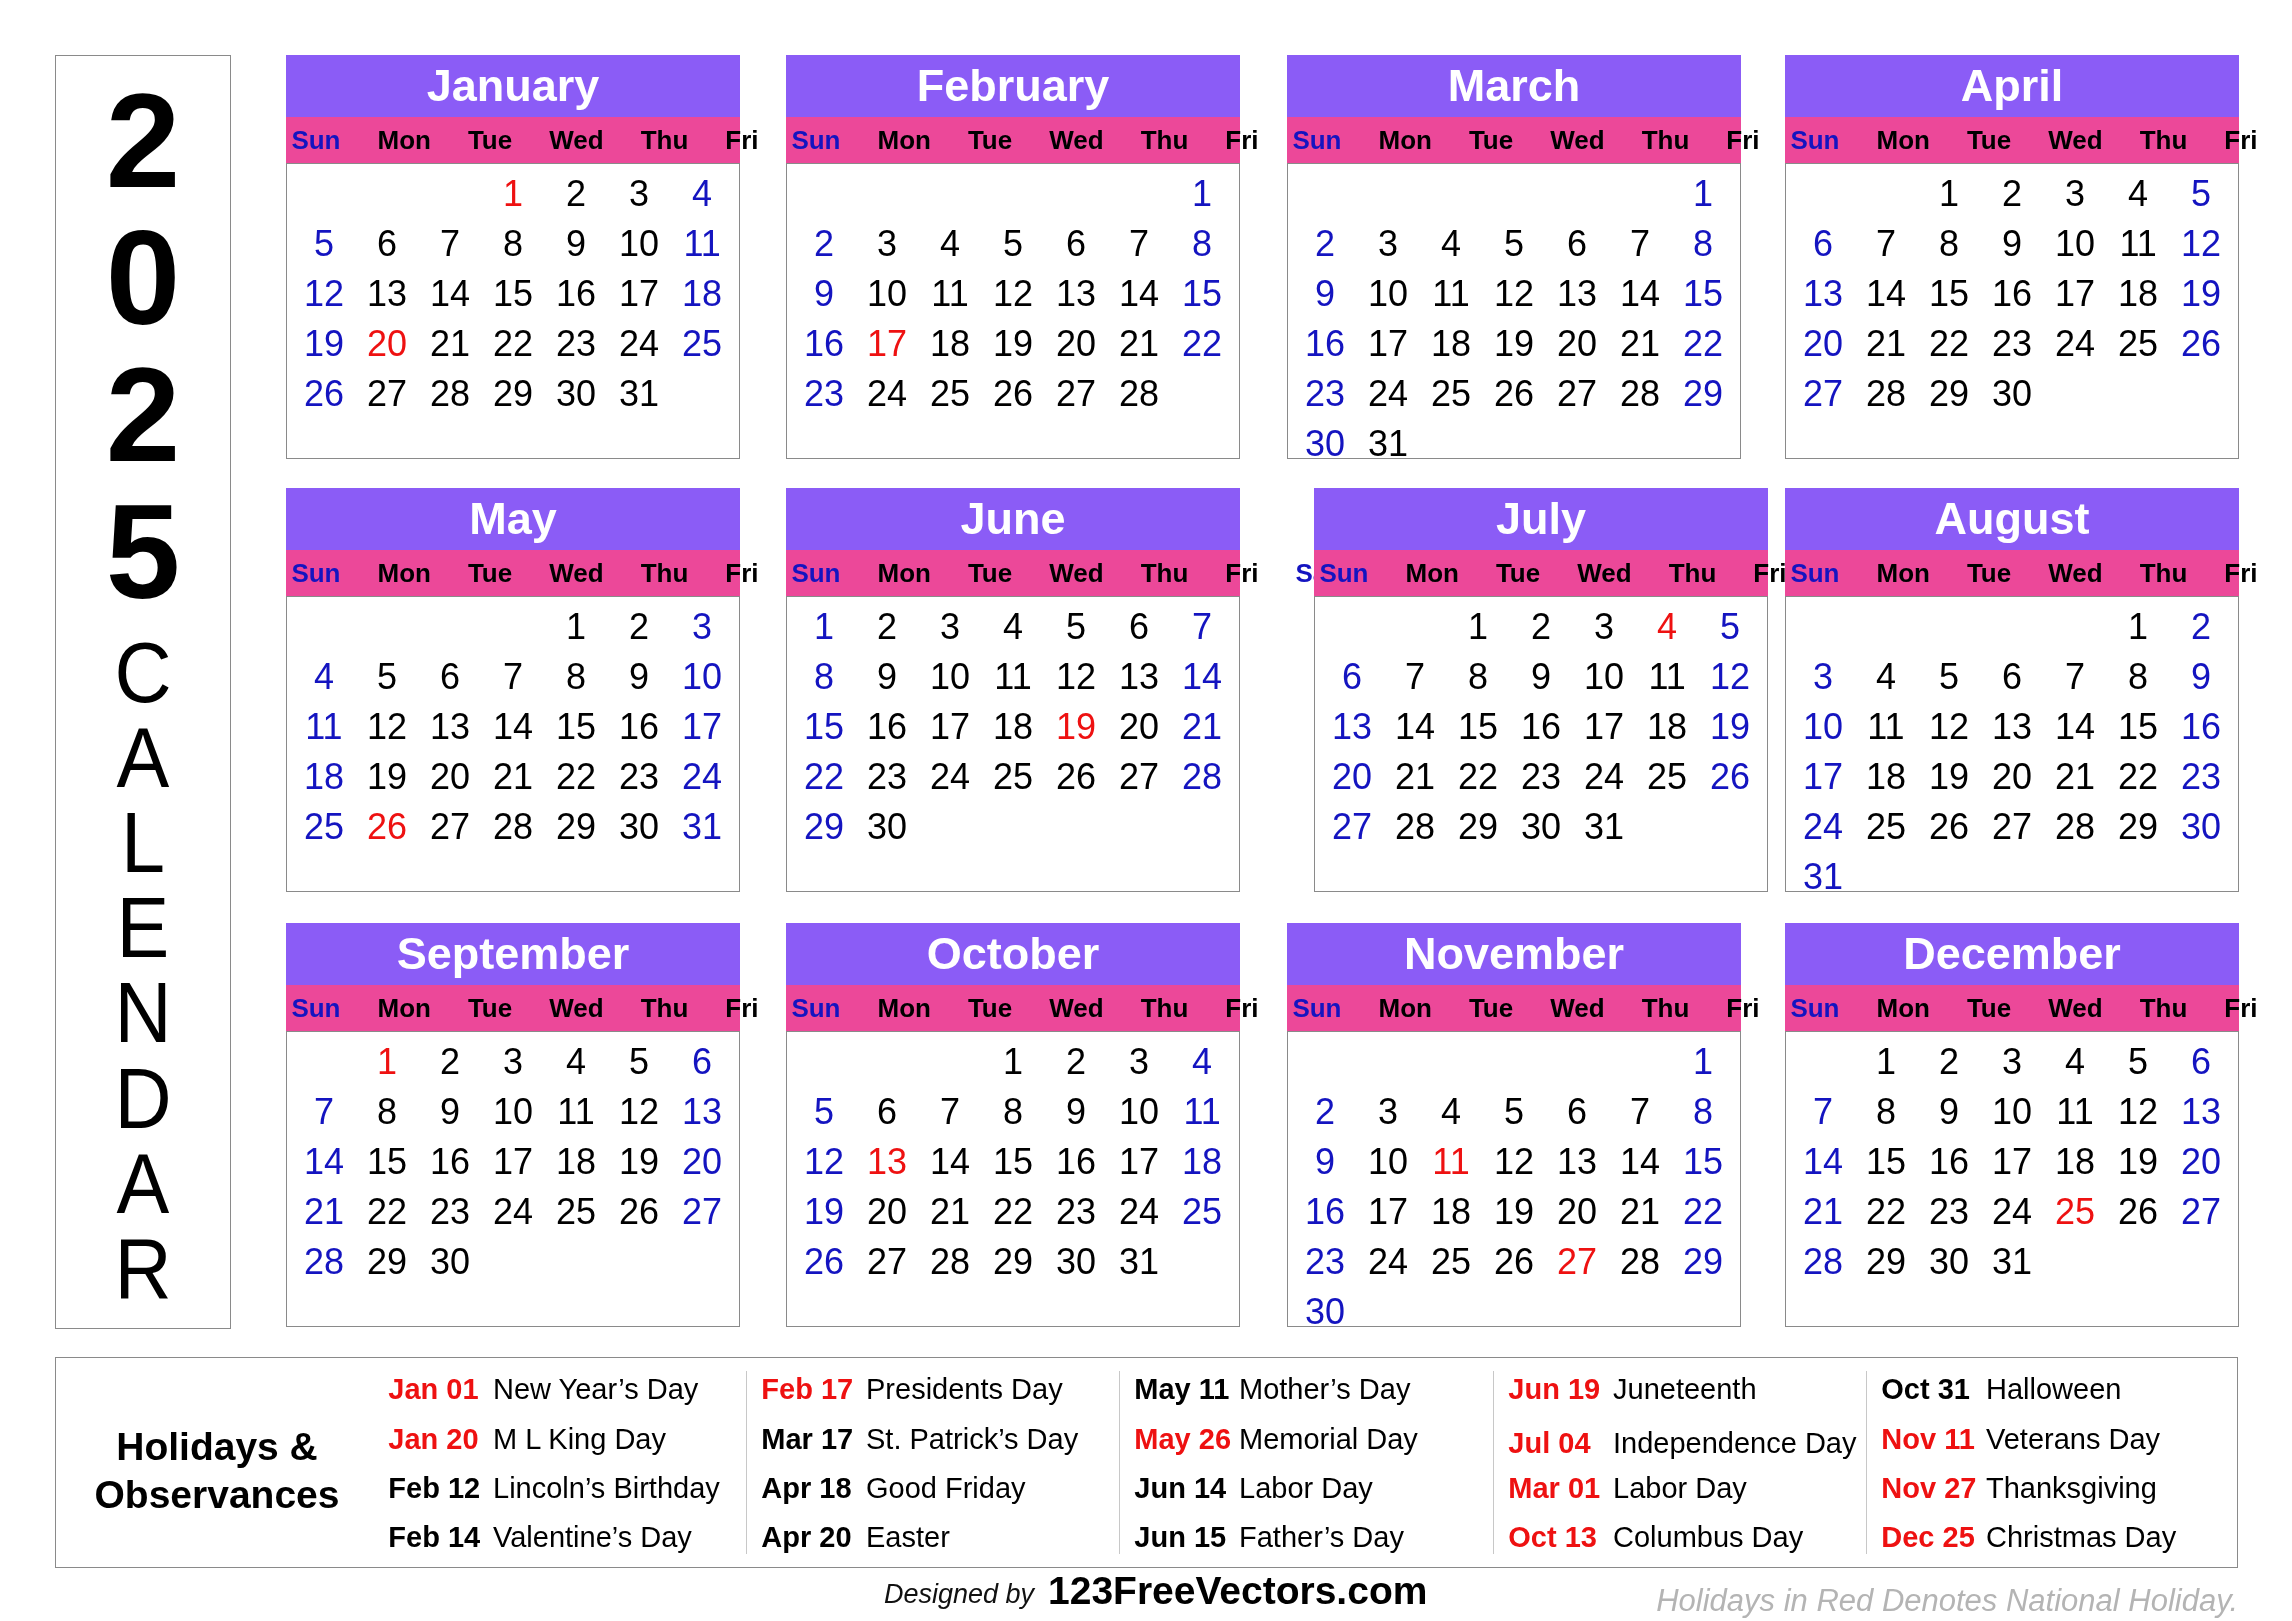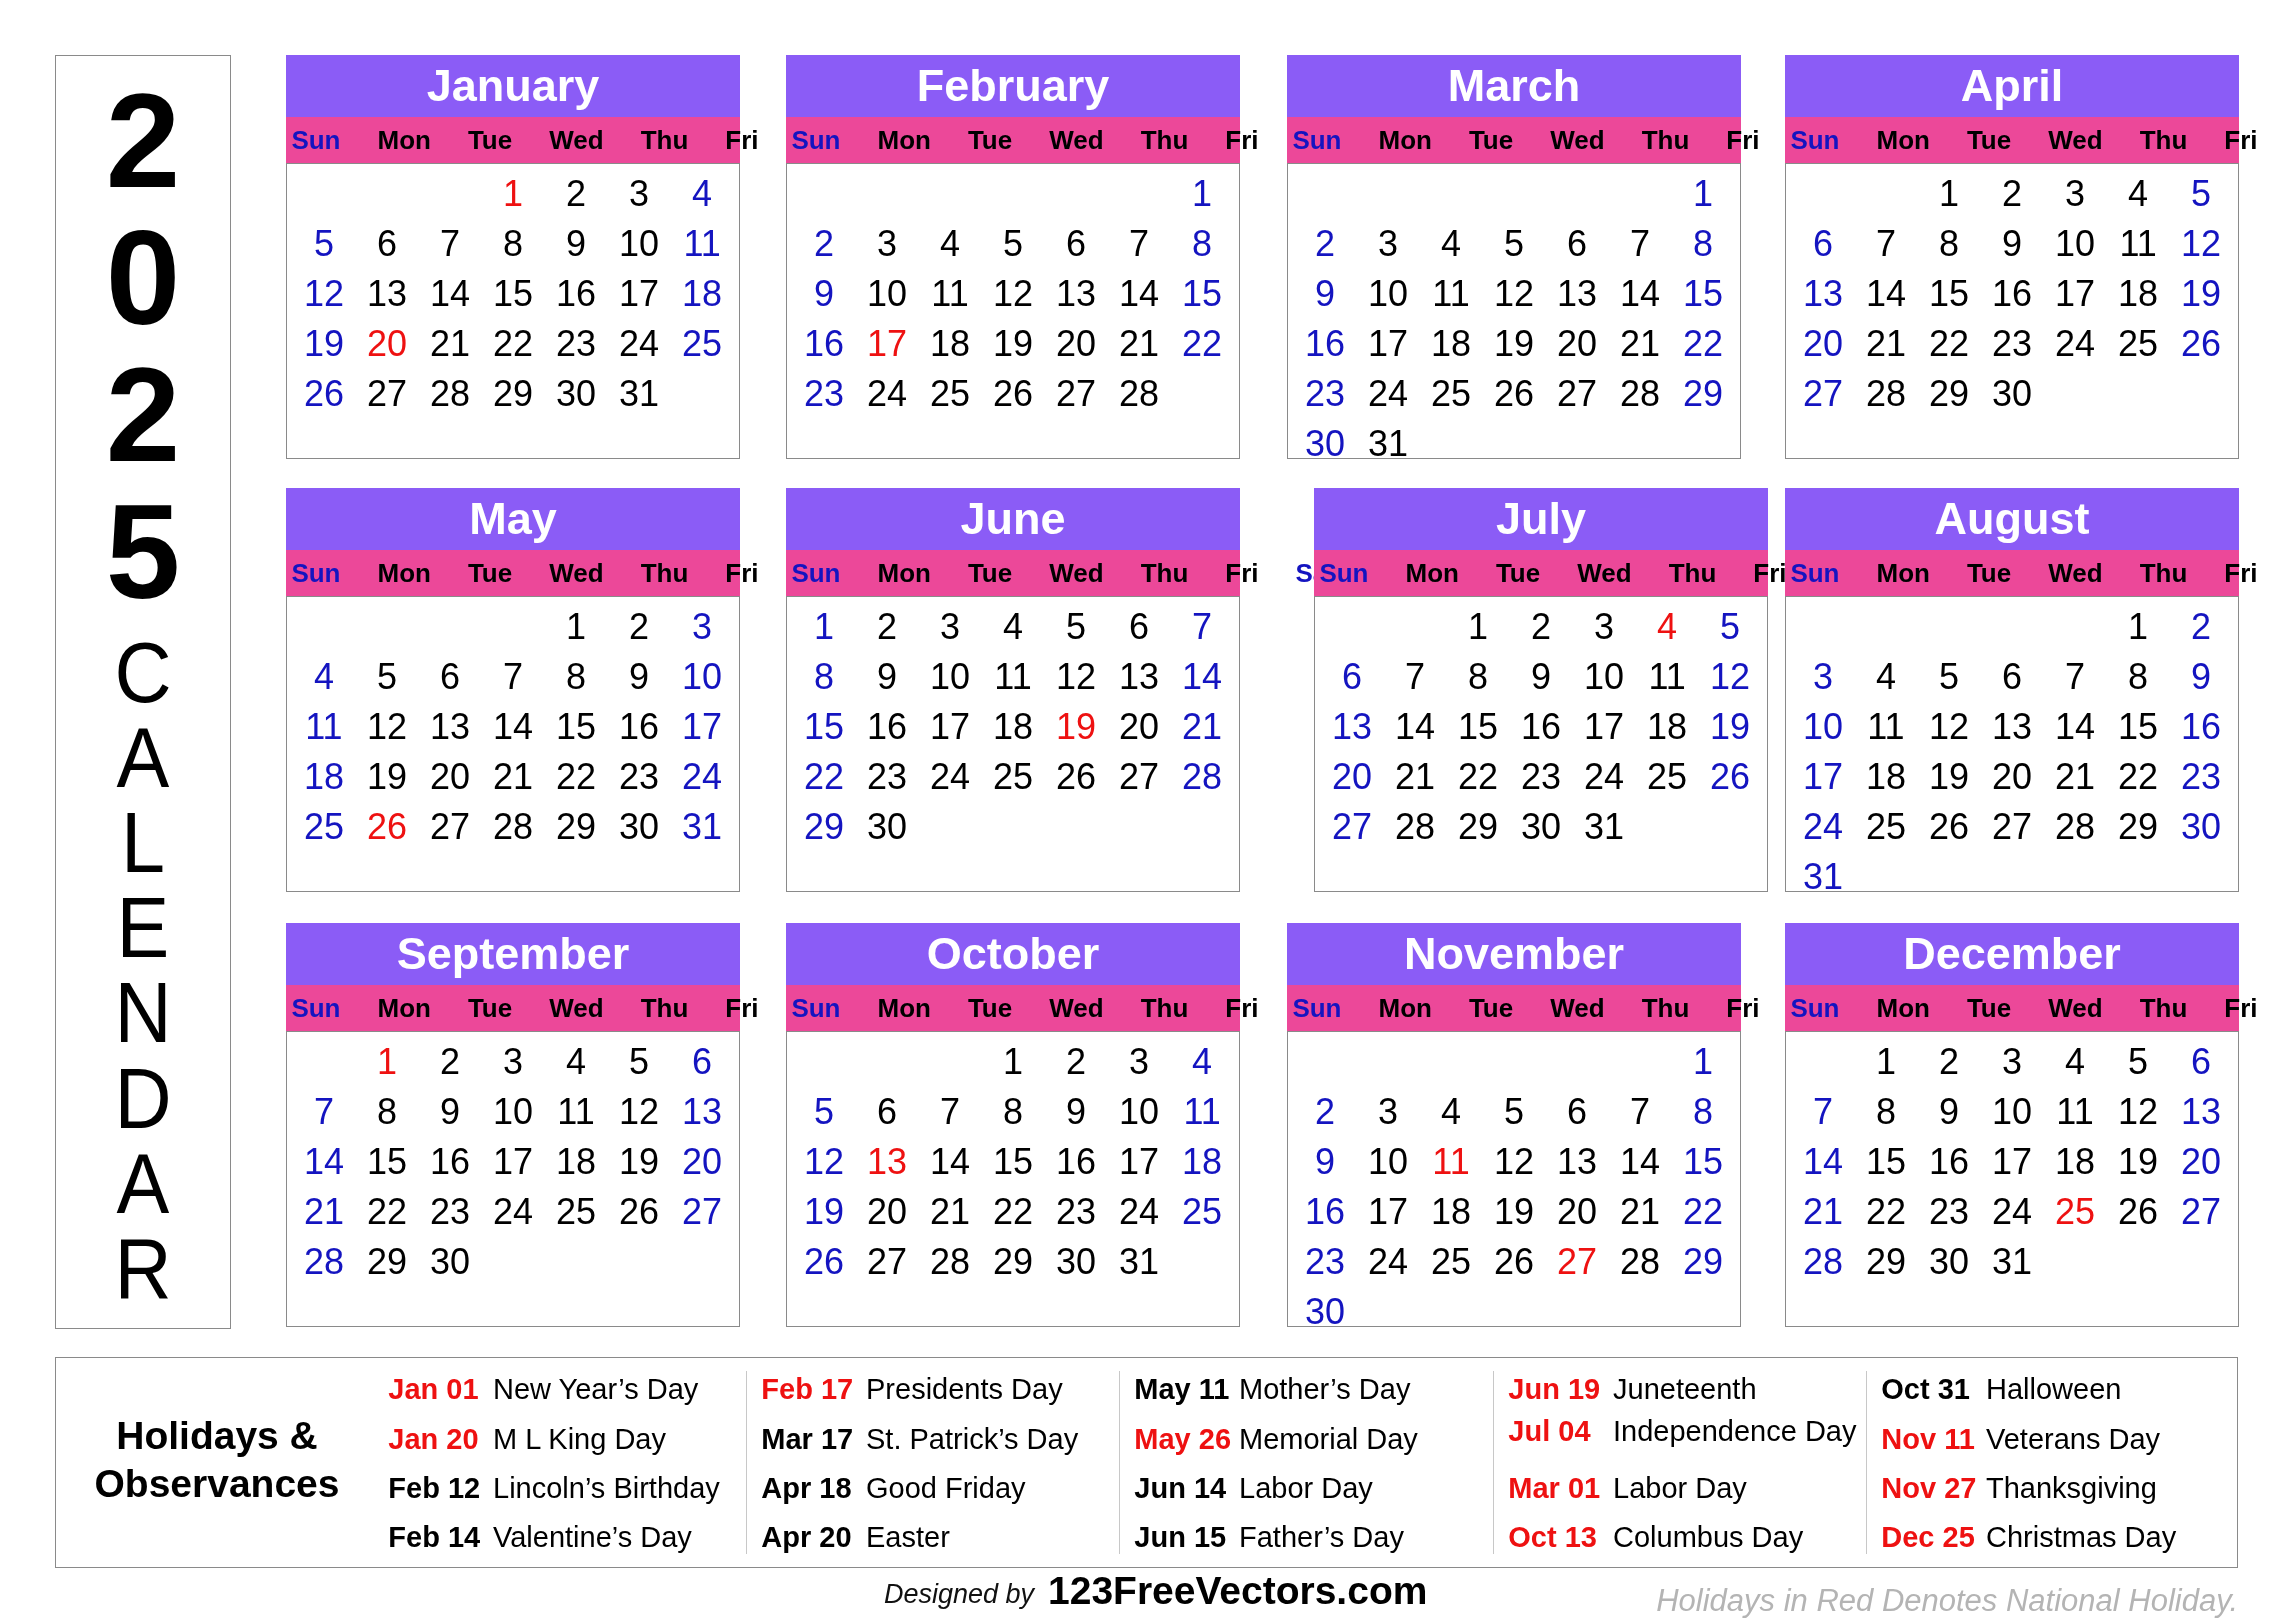--- a/index.html
+++ b/index.html
@@ -11,21 +11,21 @@
   .month-head { position:absolute; left:0; top:0; width:100%; height:62px; background:#8b5cf6; color:#fff; font-weight:bold; font-size:45px; line-height:62px; text-align:center; }
   .dow-row { position:absolute; left:0; top:62px; width:100%; height:47px; background:#ec4899; display:flex; padding:0 5.4px; box-sizing:border-box;gap:37px; }
   .dow { flex:1; text-align:center; font-weight:bold; font-size:26px; line-height:47px; color:#000; }
   .dow.we { color:#1414c0; }
   .month-body { position:absolute; left:0; top:108px; width:100%; height:296px; border:1.8px solid #8a8a8a; box-sizing:border-box; background:#fff; padding:5.4px 5.4px 0 5.4px; }
   .week { display:flex; height:50px; }
   .day { flex:1; text-align:center; font-size:36px; line-height:50px; color:#000; }
   .day.we { color:#1414c0; }
   .day.hol { color:#ee1111; }
   .hol-box { position:absolute; left:55px; top:1357px; width:2183px; height:211px; border:1.8px solid #8a8a8a; box-sizing:border-box; background:#fff; }
-  .hol-title { position:absolute; left:0; top:54px; width:322px; text-align:center; font-weight:bold; font-size:39px; line-height:48px; }
+  .hol-title { position:absolute; left:0; top:65px; width:322px; text-align:center; font-weight:bold; font-size:39px; line-height:48px; }
   .hol-col { position:absolute; top:12.5px; width:373px; height:183px; }
   .hol-col.sep { border-left:1.8px solid #c8c8c8; }
   .hol-row { position:absolute; left:0; height:49px; width:100%; font-size:29px; line-height:49px; white-space:nowrap; }
   .hol-date { position:absolute; left:14.3px; font-weight:bold; color:#000; }
   .hol-date.nat { color:#ee1111; }
   .hol-name { position:absolute; left:119px; color:#000; }
   .footer-designed { position:absolute; left:884px; top:1579px; font-size:27px; font-style:italic; color:#111; }
   .footer-brand { position:absolute; left:1048px; top:1569px; font-size:39px; font-weight:bold; color:#000; }
   .footer-note { position:absolute; right:55px; top:1583px; font-size:31px; font-style:italic; color:#b4b4b4; }
 </style>
@@ -843,21 +843,21 @@
         <div class="hol-row" style="top: 142px;">
           <span class="hol-date">Jun 15</span>
           <span class="hol-name">Father’s Day</span>
         </div>
       </div>
       <div class="hol-col sep" style="left: 1437px;">
         <div class="hol-row" style="top: -5.4px;">
           <span class="hol-date nat">Jun 19</span>
           <span class="hol-name">Juneteenth</span>
         </div>
-        <div class="hol-row" style="top: 36px; text-align: right;">
+        <div class="hol-row" style="top: 48px; text-align: right;">
           <span class="hol-date nat">Jul 04</span>
           <span class="hol-name">Independence Day</span>
         </div>
         <div class="hol-row" style="top: 93px;">
           <span class="hol-date nat">Mar 01</span>
           <span class="hol-name">Labor Day</span>
         </div>
         <div class="hol-row" style="top: 142px;">
           <span class="hol-date nat">Oct 13</span>
           <span class="hol-name">Columbus Day</span>

